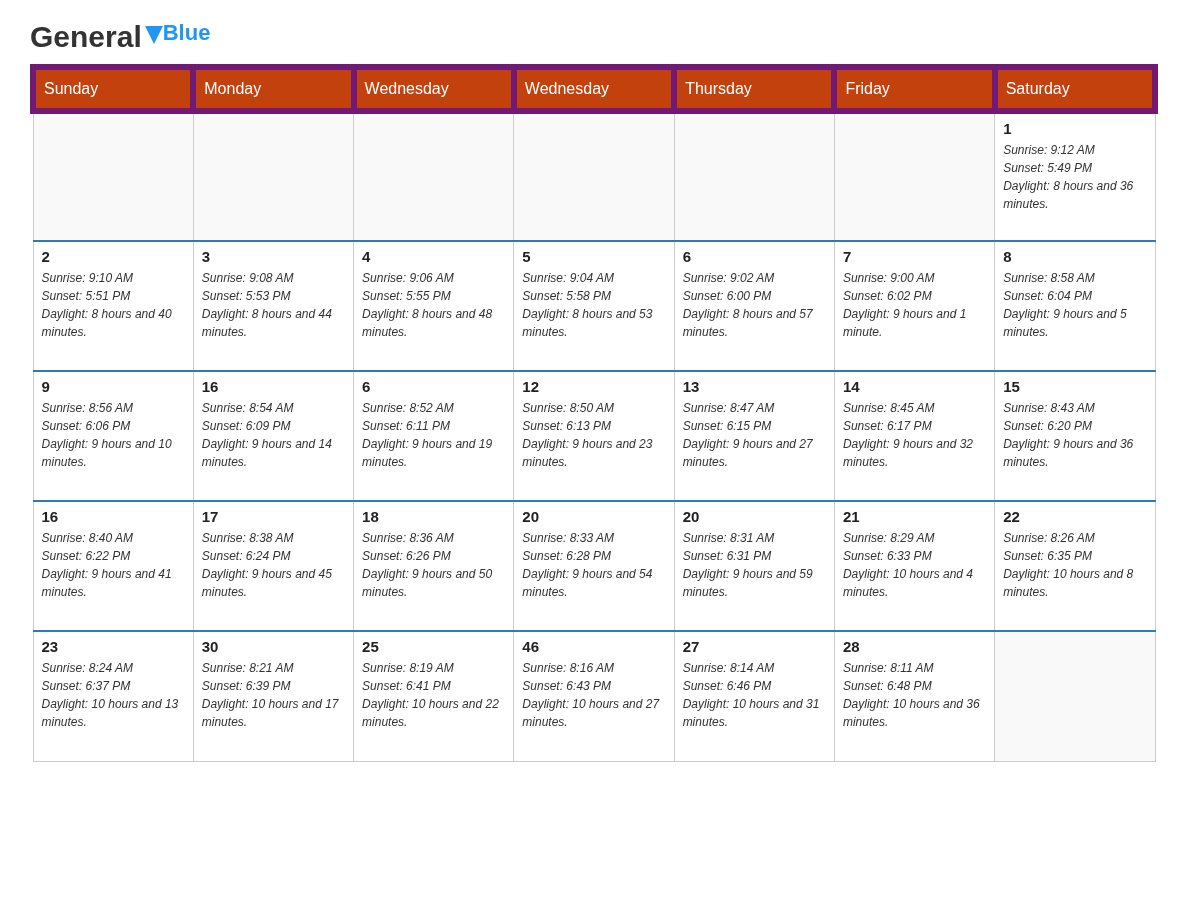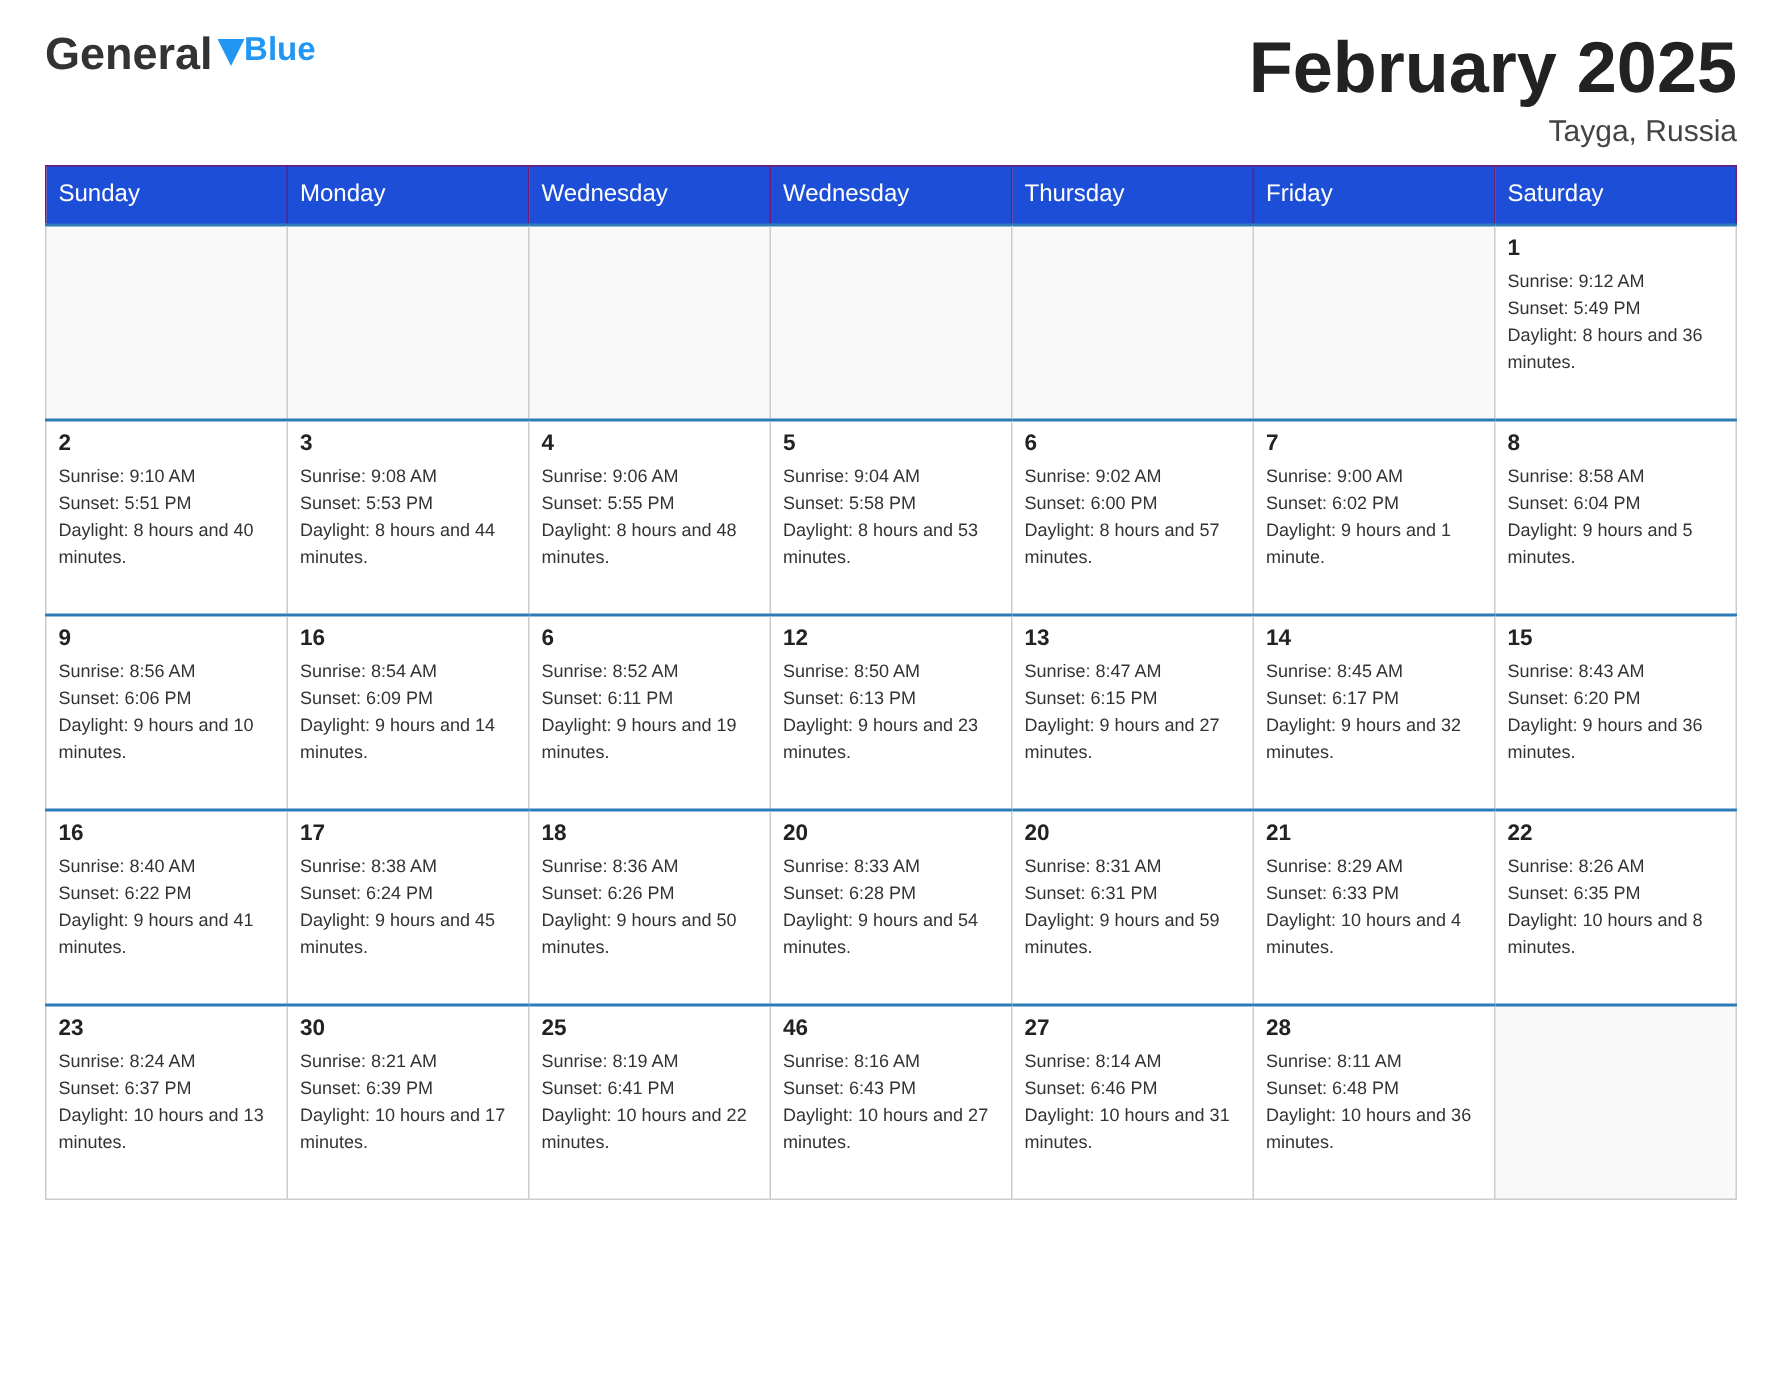--- a/index.html
+++ b/index.html
@@ -34,27 +34,27 @@
       font-size: 20px;
       color: #444;
       margin-top: 4px;
     }
     .calendar {
       width: 100%;
       border-collapse: collapse;
       margin-top: 10px;
     }
     .calendar th {
-      background-color: #1d4ed8;
+      background-color: #c2410c;
       color: #fff;
       font-size: 16px;
       font-weight: normal;
       padding: 10px 8px;
       text-align: left;
-      border: 1px solid #701a75;
+      border: 6px solid #701a75;
     }
     .calendar td {
       border: 1px solid #ccc;
       vertical-align: top;
       padding: 6px 8px;
       width: calc(100% / 7);
       min-height: 110px;
       height: 130px;
     }
     .calendar tr:first-child td {
@@ -67,20 +67,21 @@
       font-size: 15px;
       font-weight: bold;
       color: #222;
       margin-bottom: 4px;
       display: block;
     }
     .day-info {
       font-size: 12px;
       color: #333;
       line-height: 1.5;
+      font-style: italic;
     }
     .empty-cell {
       background: #f9f9f9;
     }
     .logo-row {
       display: flex;
       align-items: center;
     }
     .logo-text-general {
       font-size: 30px;
@@ -109,24 +110,20 @@
       <span class="logo-triangle">
         <svg width="18" height="18" viewBox="0 0 18 18">
           <polygon points="0,0 18,0 9,18" fill="#2196F3"></polygon>
         </svg>
       </span>
     </div>
     <div>
       <span class="logo-text-blue">Blue</span>
     </div>
   </div>
-  <div class="title-block">
-    <div class="month-title">February 2025</div>
-    <div class="location">Tayga, Russia</div>
-  </div>
 </div>
 
 <table class="calendar">
   <thead>
     <tr>
     <th>Sunday</th>
         <th>Monday</th>
         <th>Wednesday</th>
         <th>Wednesday</th>
         <th>Thursday</th>

